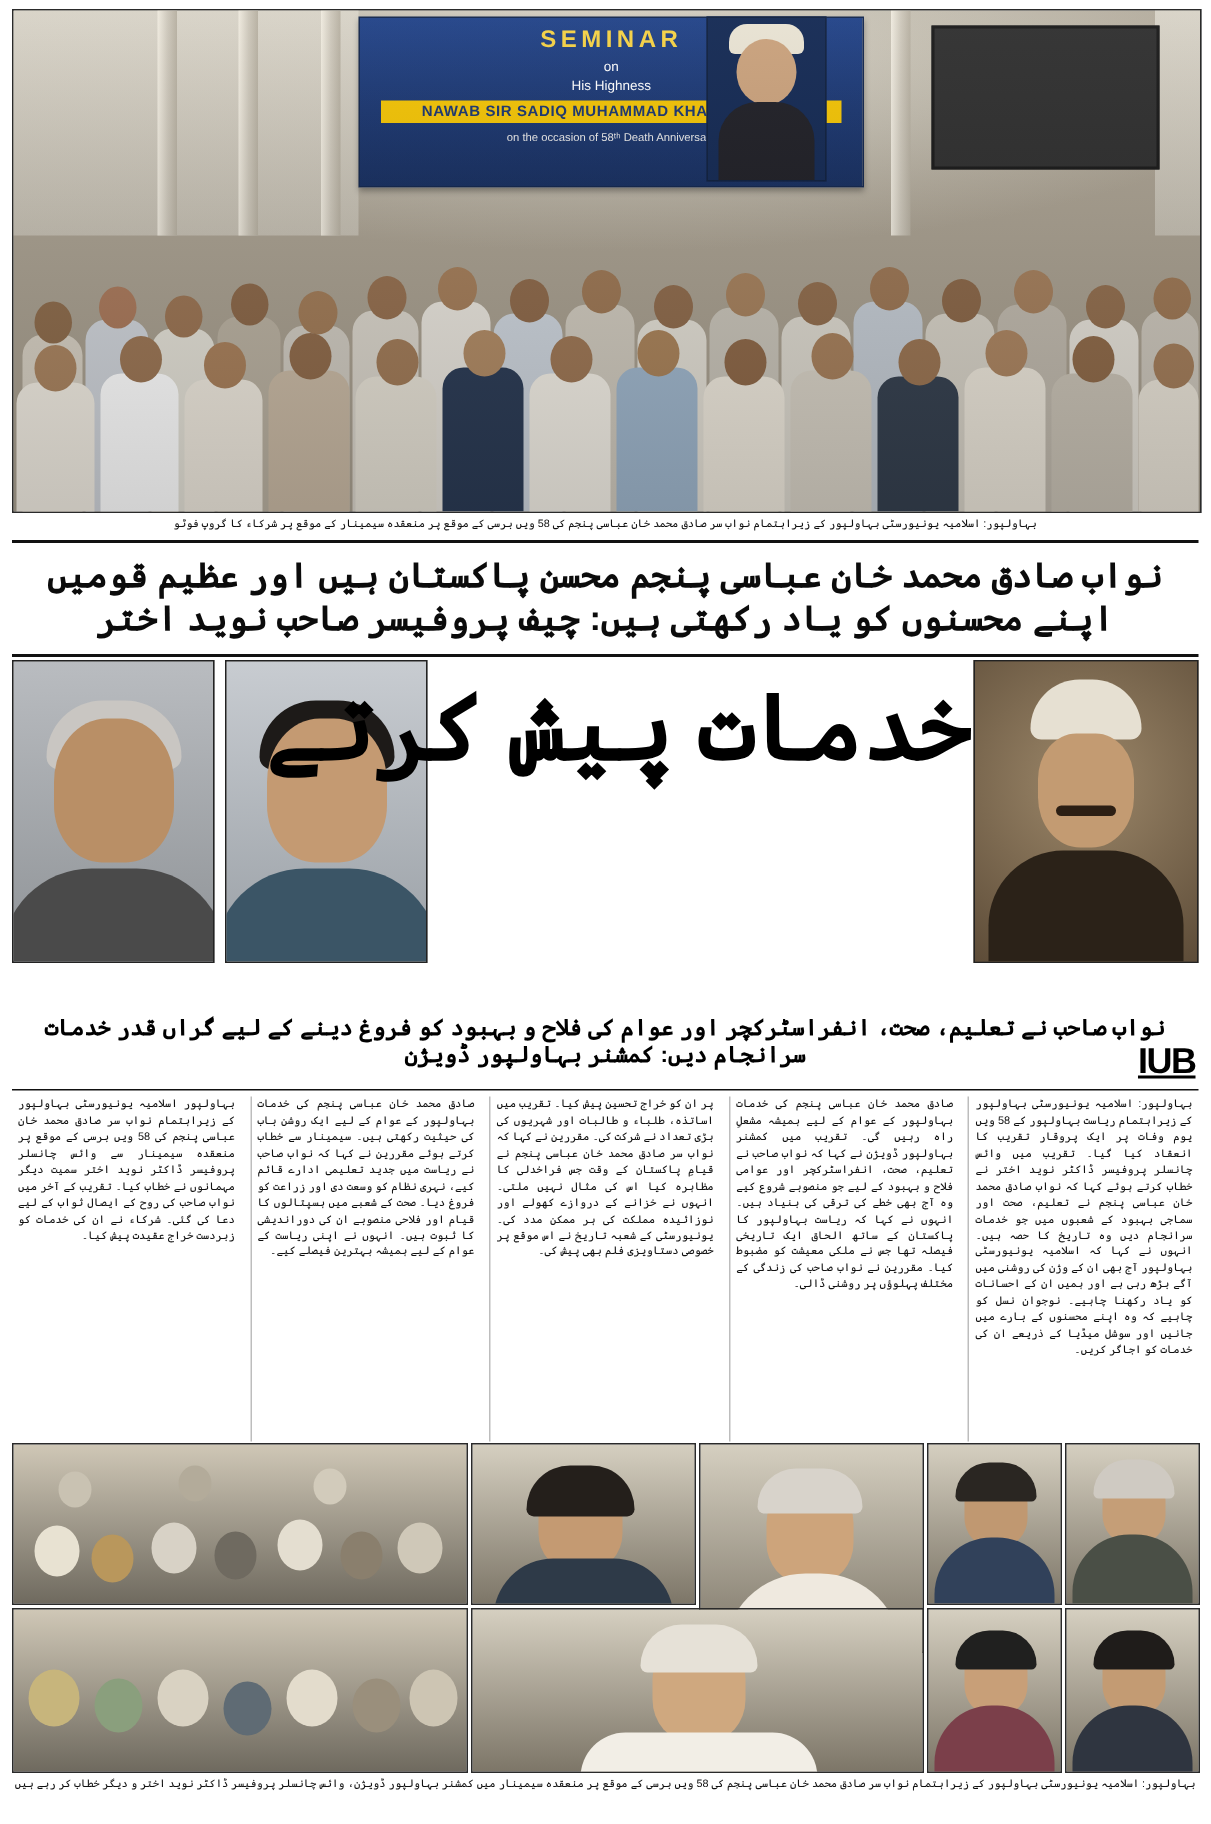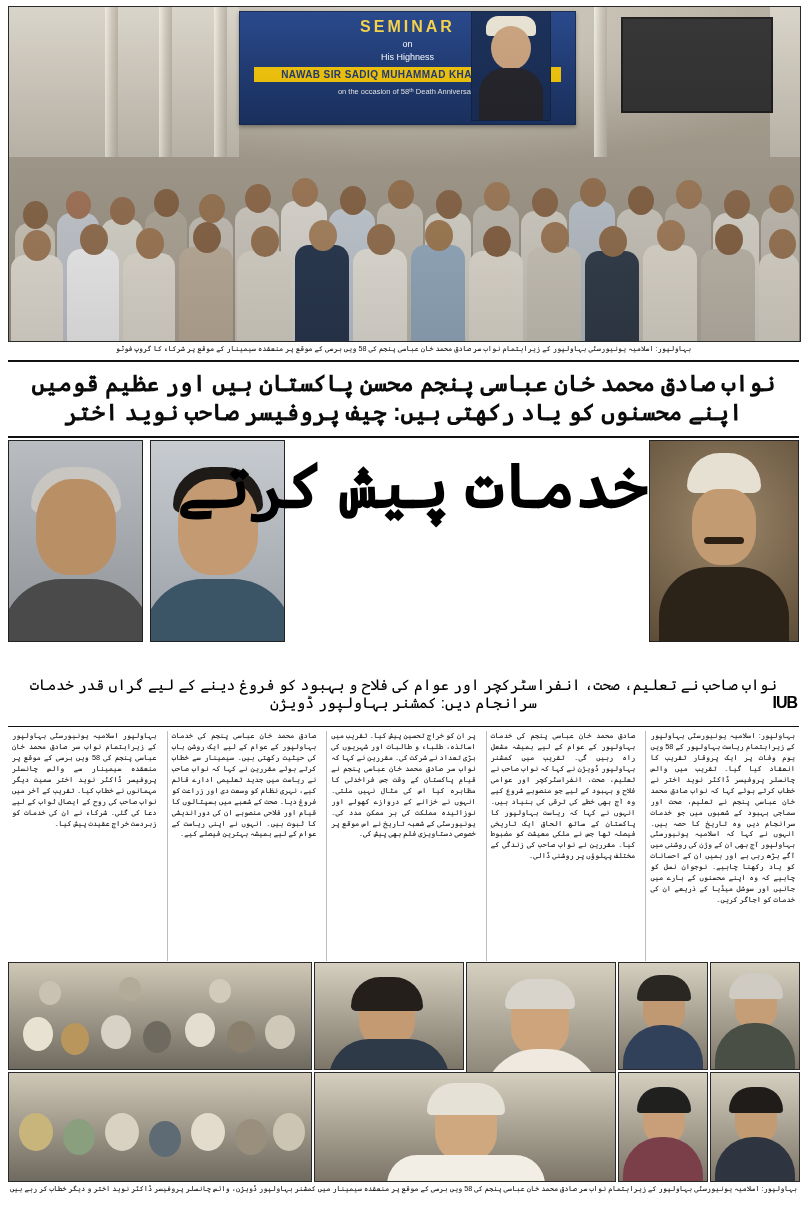--- a/index.html
+++ b/index.html
@@ -54,23 +54,23 @@
   .royal .crown{position:absolute;left:50%;top:12px;transform:translateX(-50%);width:74px;height:40px;background:#e6e0d2;border-radius:36px 36px 8px 8px;}
   .royal .face{position:absolute;left:50%;top:48px;transform:translateX(-50%);width:64px;height:76px;border-radius:40% 40% 44% 44%;background:#c39b72;}
   .royal .mous{position:absolute;left:50%;top:96px;transform:translateX(-50%);width:40px;height:7px;background:#2c1f14;border-radius:4px;}
   .royal .coat{position:absolute;left:50%;bottom:0;transform:translateX(-50%);width:130px;height:74px;border-radius:50px 50px 0 0;background:#2b2218;}
   .bigline{position:absolute;left:155px;top:4px;width:485px;height:200px;direction:rtl;text-align:right;color:#000;
      font-size:62px;font-weight:bold;line-height:.98;letter-spacing:-2px;}
   .bigline .l1{display:block;margin-top:12px;}
   .bigline .l2{display:block;}
 
   
-  .sub1{position:absolute;left:8px;top:676px;width:791px;direction:rtl;text-align:center;font-size:15px;font-weight:normal;color:#000;}
+  .sub1{position:absolute;left:8px;top:676px;width:791px;direction:rtl;text-align:center;font-size:15px;font-weight:bold;color:#000;}
   .sub2{position:absolute;left:8px;top:700px;width:791px;direction:rtl;text-align:center;font-size:15px;font-weight:bold;color:#000;}
-  .iub{position:absolute;right:10px;top:694px;font-size:16px;font-weight:bold;color:#000;letter-spacing:-1px;}
+  .iub{position:absolute;right:10px;top:694px;font-size:24px;font-weight:bold;color:#000;letter-spacing:-1px;text-decoration:underline;}
 
   
   .cols{position:absolute;left:8px;top:726px;width:791px;height:230px;direction:rtl;
      display:flex;gap:6px;border-top:1px solid #111;padding-top:4px;}
   .col{flex:1 1 0;font-size:7.3px;line-height:1.5;color:#111;text-align:justify;
      border-left:1px solid #bdbdbd;padding:0 4px;}
   .col:last-child{border-left:none;}
 
   
   .grid{position:absolute;left:8px;top:962px;width:791px;height:218px;}

